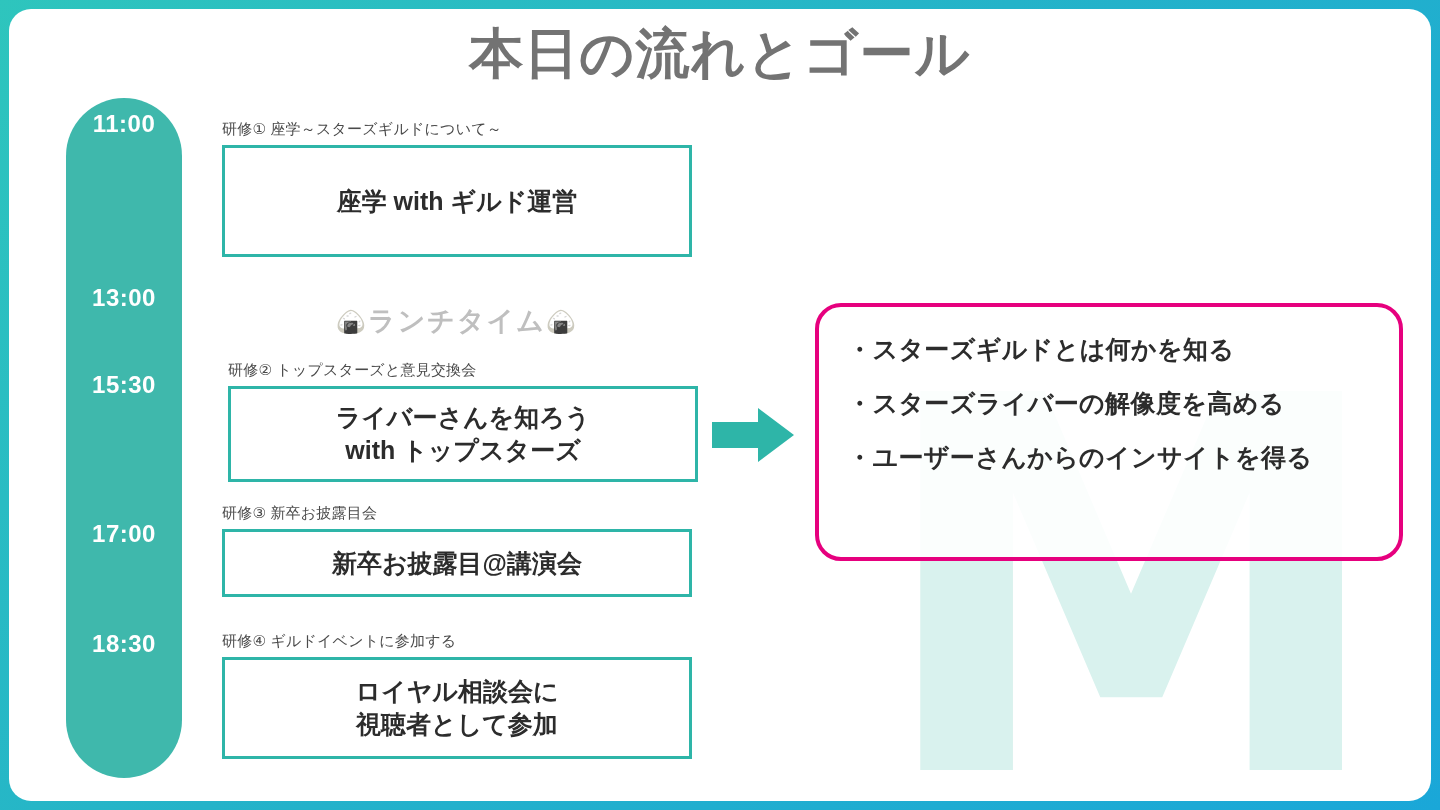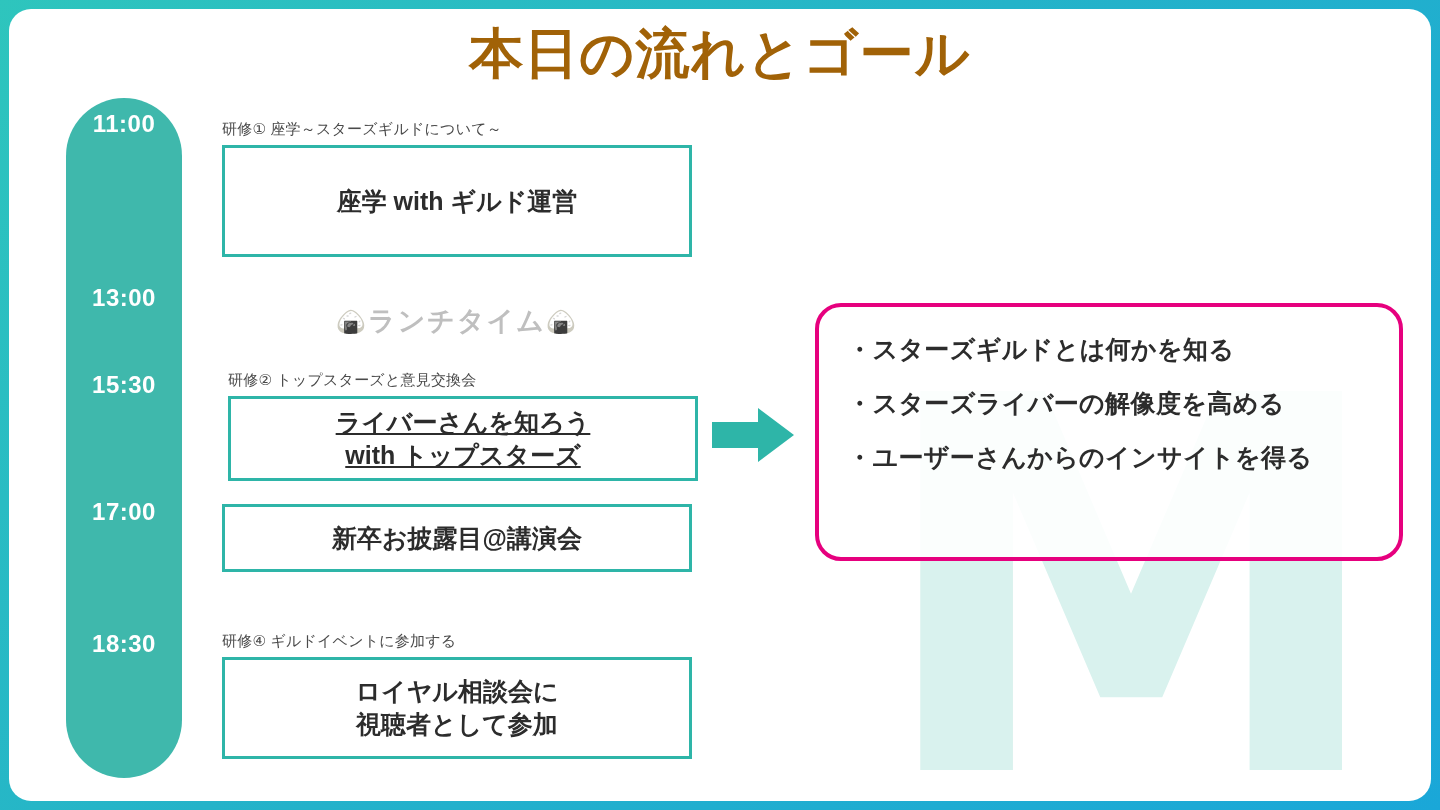--- a/index.html
+++ b/index.html
@@ -39,21 +39,21 @@
     user-select: none;
     z-index: 1;
   }
   
   .slide-title {
     position: absolute;
     top: 18px; left: 0; width: 100%;
     text-align: center;
     font-size: 54px;
     font-weight: 700;
-    color: #a16207;
+    color: #737373;
     letter-spacing: 1px;
     z-index: 3;
   }
   
   .timeline-bar {
     position: absolute;
     left: 66px; top: 98px;
     width: 116px; height: 680px;
     background: #3fb8ac;
     border-radius: 58px;
@@ -147,39 +147,40 @@
 
   <div class="watermark">M</div>
 
   <div class="slide-title">本日の流れとゴール</div>
 
   <div class="timeline-bar"></div>
 
   <div class="time-label" style="top:110px;">11:00</div>
   <div class="time-label" style="top:284px;">13:00</div>
   <div class="time-label" style="top:371px;">15:30</div>
-  <div class="time-label" style="top:498px;">17:00</div>
+  <div class="time-label" style="top:520px;">17:00</div>
   <div class="time-label" style="top:630px;">18:30</div>
 
   <div class="session" style="top:120px;">
     <div class="session-sub">研修① 座学～スターズギルドについて～</div>
     <div class="session-box" style="height:112px;">座学 with ギルド運営</div>
   </div>
 
   <div class="lunch-row" style="top:303px;">
     <span class="emoji">🍙</span><span>ランチタイム</span><span class="emoji">🍙</span>
   </div>
 
-  <div class="session" style="top:371px;padding-left:6px;">
+  <div class="session" style="top:361px;padding-left:6px;">
     <div class="session-sub">研修② トップスターズと意見交換会</div>
-    <div class="session-box" style="height:85px; white-space:pre-line;text-decoration:underline;">ライバーさんを知ろう
+    <div class="session-box" style="height:96px; white-space:pre-line;">ライバーさんを知ろう
 with トップスターズ</div>
   </div>
 
   <div class="session" style="top:504px;">
+    <div class="session-sub">研修③ 新卒お披露目会</div>
     <div class="session-box" style="height:68px;">新卒お披露目@講演会</div>
   </div>
 
   <div class="session" style="top:632px;">
     <div class="session-sub">研修④ ギルドイベントに参加する</div>
     <div class="session-box" style="height:102px; white-space:pre-line;text-align:center;">ロイヤル相談会に
 視聴者として参加</div>
   </div>
 
   <div class="arrow">

